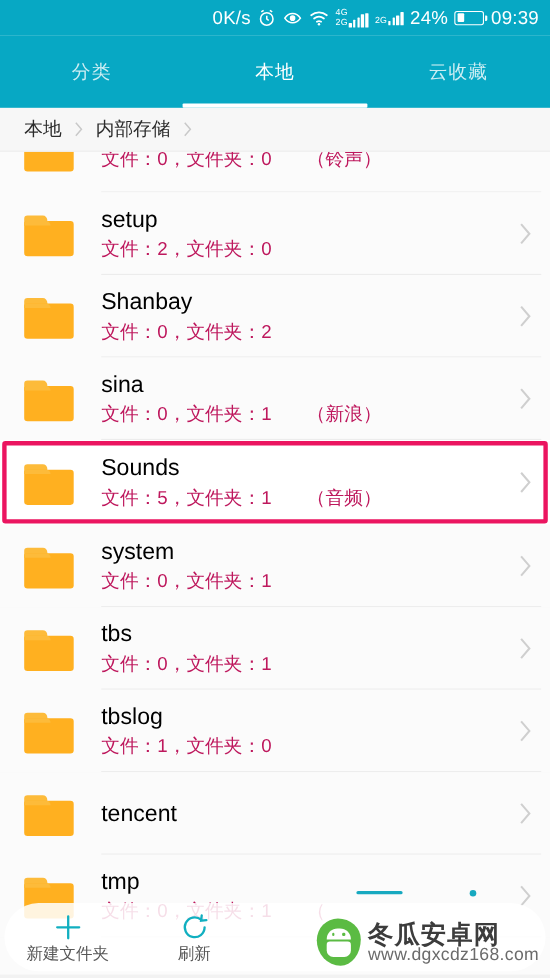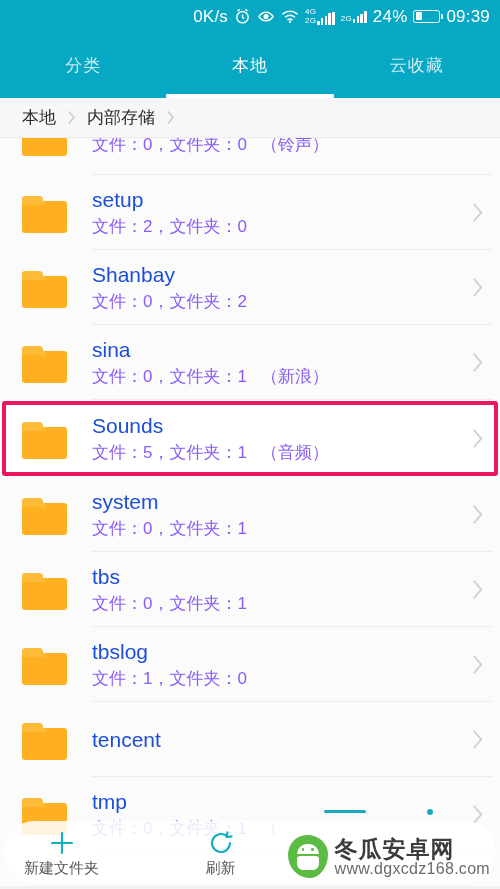--- a/index.html
+++ b/index.html
@@ -164,34 +164,34 @@
   .texts {
     margin-left: 22px;
     display: flex;
     flex-direction: column;
     justify-content: center;
     flex: 1;
     min-width: 0;
   }
   .fname {
     font-size: 21px;
-    color: #1d4ed8;
+    color: #000000;
     line-height: 26px;
     white-space: nowrap;
   }
   .meta {
     font-size: 17px;
-    color: #8b5cf6;
+    color: #be185d;
     line-height: 24px;
     margin-top: 2px;
     white-space: nowrap;
     display: flex;
     align-items: baseline;
   }
-  .meta .cn { margin-left: 14px; }
+  .meta .cn { margin-left: 32px; }
 
   .chev {
     flex: 0 0 46px;
     display: flex;
     align-items: center;
     justify-content: center;
     color: #cfcfcf;
   }
   .chev svg { display: block; }
 
@@ -213,21 +213,20 @@
   .bottombar {
     position: absolute;
     left: 4px; right: 4px;
     bottom: 3px;
     height: 62px;
     background: rgba(255,255,255,.86);
     border-radius: 32px;
     display: flex;
     align-items: flex-start;
     z-index: 6;
-    gap: 44px;
   }
   .tb-btn {
     flex: 0 0 115px;
     height: 100%;
     display: flex;
     flex-direction: column;
     align-items: center;
     justify-content: center;
     gap: 2px;
     color: #6e6e6e;

